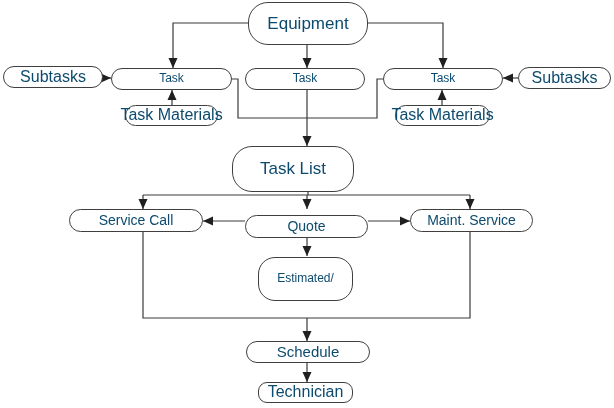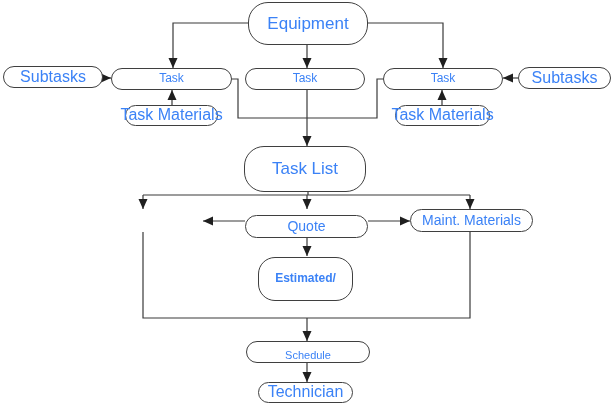--- a/index.html
+++ b/index.html
@@ -11,32 +11,32 @@
     overflow:hidden;
   }
   #wires{position:absolute;left:0;top:0;width:614px;height:408px;}
   .node{
     position:absolute;
     box-sizing:border-box;
     background:#ffffff;
     border:1.3px solid #3f3f3f;
     display:flex;align-items:center;justify-content:center;
     text-align:center;
-    color:#3b82f6;
+    color:#0c4a6e;
     line-height:1.15;
     white-space:nowrap;
     z-index:2;
   }
   .big{border-radius:20px;font-size:17px;}
   .mid{border-radius:12px;font-size:14px;}
   .taskn{border-radius:11px;font-size:12px;}
   .pill{border-radius:11px;font-size:16px;}
   .costs{border-radius:17px;font-size:12px;white-space:normal;}
-  .costs .stack{display:flex;flex-direction:column;gap:2px;font-weight:bold;}
-  .sched{border-radius:11px;font-size:11px;align-items:flex-end;}
+  .costs .stack{display:flex;flex-direction:column;gap:2px;}
+  .sched{border-radius:11px;font-size:15px;}
   path{fill:none;stroke:#3a3a3a;stroke-width:1.2;}
   polygon{fill:#1f1f1f;stroke:none;}
 </style>
 </head>
 <body>
 
 <div id="canvas">
 
   <svg id="wires" viewBox="0 0 614 408">
     <g stroke="#3a3a3a">
@@ -106,40 +106,43 @@
   </div>
 
   <div class="node pill" style="left:125px;top:105px;width:93px;height:21px;">
     <span>Task Materials</span>
   </div>
 
   <div class="node pill" style="left:395px;top:105px;width:95px;height:21px;">
     <span>Task Materials</span>
   </div>
 
-  <div class="node big" style="left:244px;top:146px;width:122px;height:46px;">
+  <div class="node big" style="left:232px;top:146px;width:122px;height:46px;">
     <span>Task List</span>
   </div>
 
+  <div class="node mid" style="left:69px;top:209px;width:134px;height:23px;">
+    <span>Service Call</span>
+  </div>
 
   <div class="node mid" style="left:245px;top:215px;width:123px;height:23px;">
     <span>Quote</span>
   </div>
 
   <div class="node mid" style="left:410px;top:209px;width:123px;height:23px;">
-    <span>Maint. Materials</span>
+    <span>Maint. Service</span>
   </div>
 
   <div class="node costs" style="left:258px;top:257px;width:95px;height:44px;">
     <span class="stack">
       <span>Estimated/</span>
     </span>
   </div>
 
   <div class="node sched" style="left:246px;top:341px;width:124px;height:22px;">
     <span>Schedule</span>
   </div>
 
-  <div class="node pill" style="left:258px;top:382px;width:95px;height:21px;">
+  <div class="node pill" style="left:258px;top:382px;width:95px;height:21px;border-radius:9px;">
     <span>Technician</span>
   </div>
 
 </div>
 
 </body></html>

